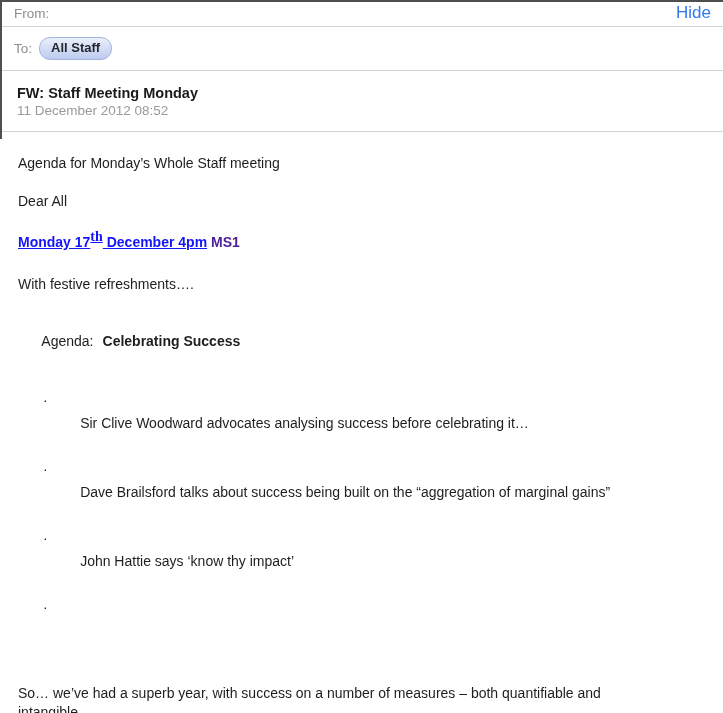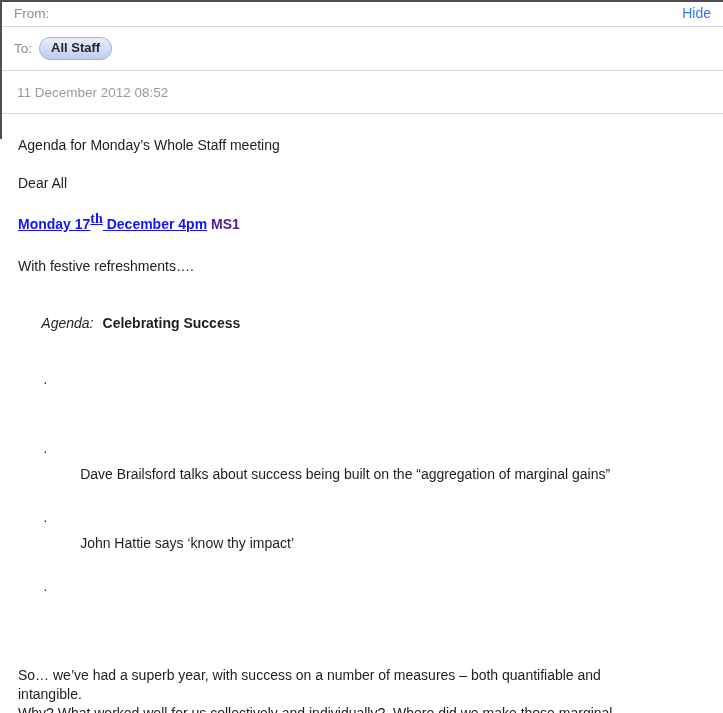--- a/index.html
+++ b/index.html
@@ -22,33 +22,33 @@
   .pill {
     display:inline-block;
     background:linear-gradient(#eaeffb,#bccbef);
     border:1px solid #a3b4e0;
     border-radius:11px;
     padding:2px 11px 3px;
     font-size:13px; font-weight:bold; color:#26262e;
     line-height:16px;
     cursor:default;
   }
-  .hide-link { margin-left:auto; color:#3377f0; font-size:14px; cursor:pointer; }
+  .hide-link { margin-left:auto; color:#3377f0; font-size:17px; cursor:pointer; }
 
   .subject-block { padding:13px 14px 12px 17px; border-bottom:1px solid #d4d4d4; background:#ffffff; }
   .subject { font-weight:bold; font-size:14.5px; color:#1a1a1a; line-height:18px; }
   .date { color:#9a9a9a; font-size:13.5px; line-height:17px; }
 
   .email-body { padding:22px 20px 0 18px; font-size:14px; line-height:19px; color:#1e1e1e; }
   .para { margin:0 0 19px; white-space:pre-wrap; }
   .meeting-line { margin:0 0 20px; line-height:25px; }
   .meeting-link { color:#1414fa; font-weight:bold; text-decoration:underline; cursor:pointer; }
   .meeting-link .sup { display:inline-block; vertical-align:super; font-size:14px; line-height:10px; text-decoration:underline;font-family:Liberation Serif, serif; }
   .room { font-weight:bold; color:#4c1d95; }
-  .agenda-label { margin-right:9px;font-style:italic; }
+  .agenda-label { margin-right:9px; }
   .agenda-title { font-weight:bold; }
 
   .bullets { margin:0 0 19px; }
   .bullet-item { position:relative; margin-left:31px; line-height:23px; white-space:pre-wrap; text-indent:26px; }
   .bullet-dot { position:absolute; left:-6px; top:0; text-indent:0; color:#1e1e1e; }
 </style>
 </head>
 <body>
 
 <div class="screen">
@@ -58,20 +58,21 @@
   <header>
     <div class="row row-from">
       <span class="field-label">From:</span>
       <span class="hide-link">Hide</span>
     </div>
     <div class="row row-to">
       <span class="field-label">To:</span>
       <span class="pill">All Staff</span>
     </div>
     <div class="subject-block">
+      <div class="subject">FW: Staff Meeting Monday</div>
       <div class="date">11 December 2012 08:52</div>
     </div>
   </header>
 
   <main class="email-body">
     <p class="para">Agenda for Monday’s Whole Staff meeting</p>
     <p class="para">Dear All</p>
 
     <p class="meeting-line">
       <a class="meeting-link" href="#"><span>Monday 17</span><span class="sup">th</span><span> December 4pm</span></a>
@@ -79,21 +80,21 @@
     </p>
 
     <p class="para">With festive refreshments….</p>
 
     <p class="para">
       <span class="agenda-label">Agenda:</span><span class="agenda-title">Celebrating Success</span>
     </p>
 
     <div class="bullets">
       <div class="bullet-item">
-        <span class="bullet-dot">·</span>
+        <span class="bullet-dot">·</span><span>Sir Clive Woodward advocates analysing success before celebrating it…</span>
       </div>
       <div class="bullet-item">
         <span class="bullet-dot">·</span><span>Dave Brailsford talks about success being built on the “aggregation of marginal gains”</span>
       </div>
       <div class="bullet-item">
         <span class="bullet-dot">·</span><span>John Hattie says ‘know thy impact’</span>
       </div>
       <div class="bullet-item">
         <span class="bullet-dot">·</span>
       </div>

